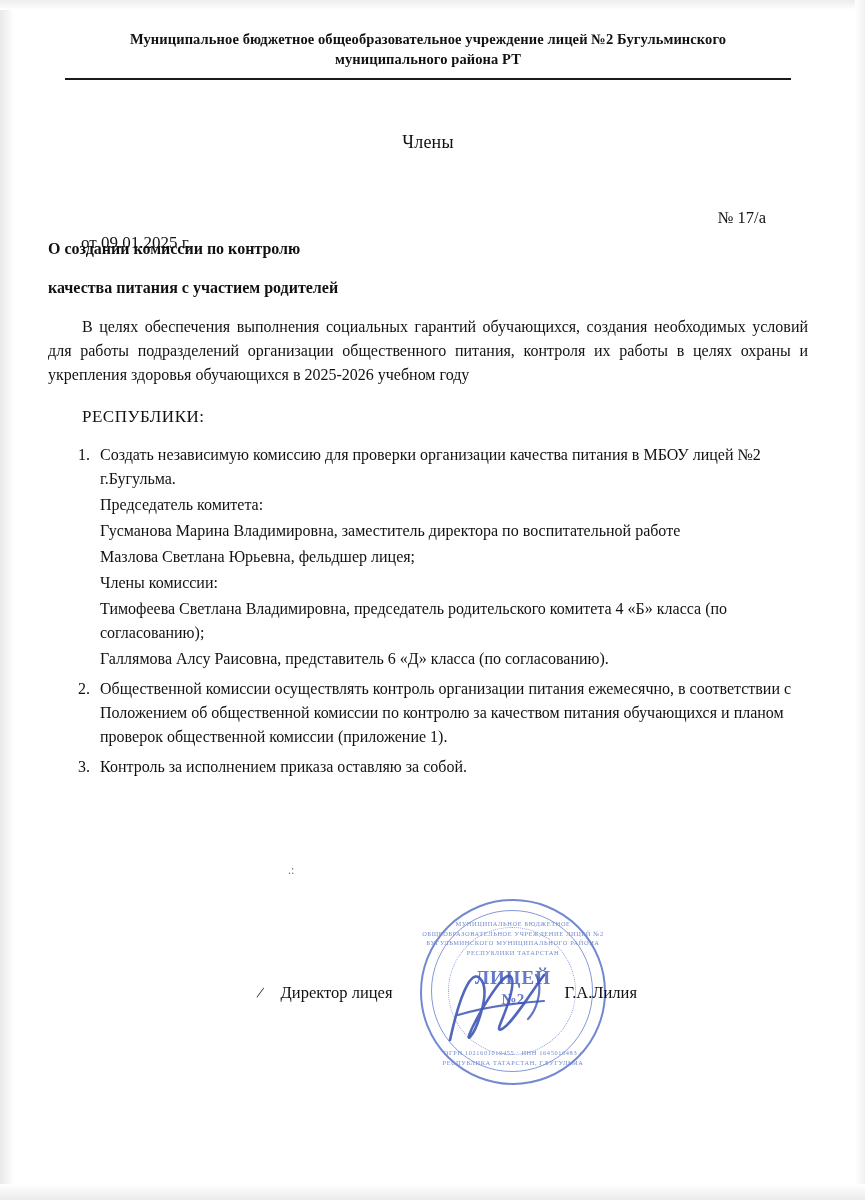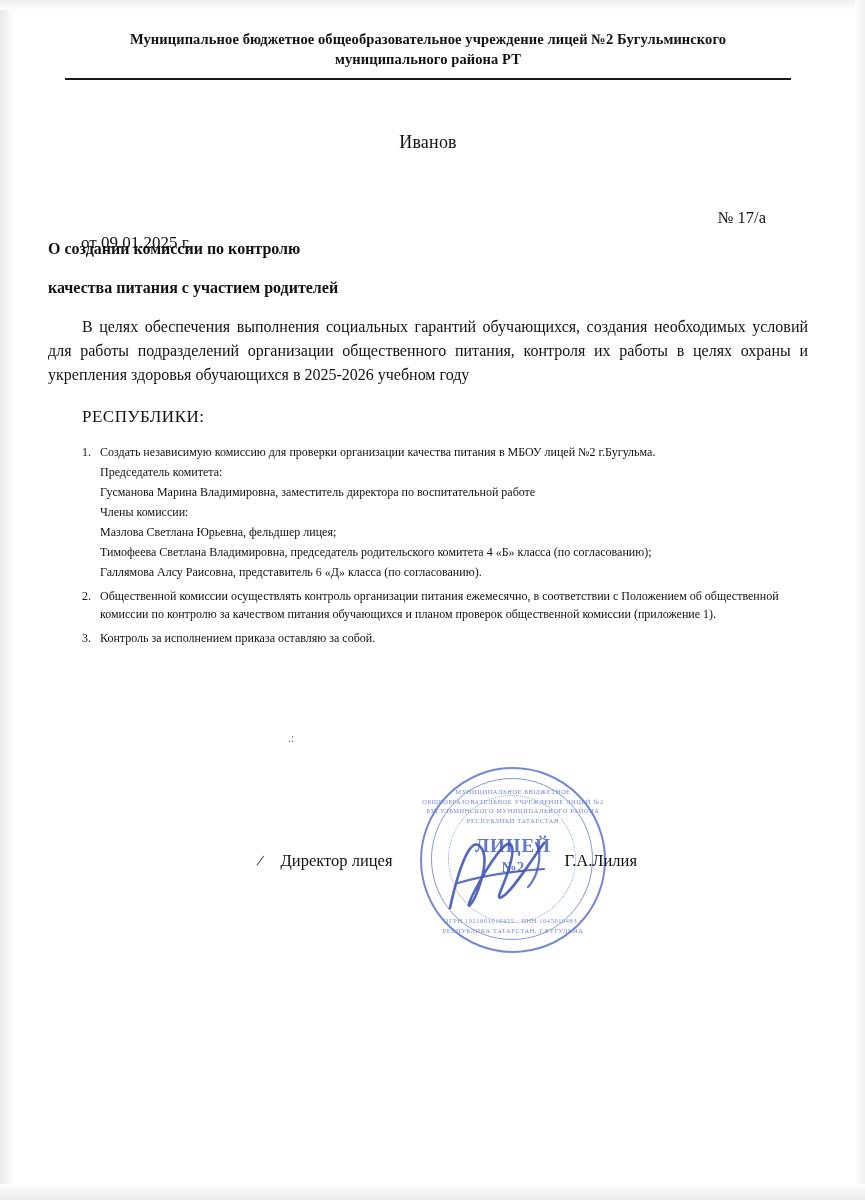--- a/index.html
+++ b/index.html
@@ -118,21 +118,21 @@
   .order-word {
     margin-top: 20px;
     font-size: 17px;
     text-indent: 34px;
     letter-spacing: 0.5px;
   }
 
   ol.items {
     margin: 16px 0 16px 0;
     padding-left: 46px;
-    font-size: 12px;
+    font-size: 16px;
     line-height: 1.5;
   }
   ol.items > li {
     margin-bottom: 6px;
     padding-left: 6px;
   }
   ol.items > li .just {
     text-align: justify;
   }
   .sub-line {
@@ -244,41 +244,41 @@
   <div class="edge-left"></div>
   <div class="edge-top"></div>
   <div class="edge-right"></div>
   <div class="edge-bottom"></div>
 
   <div class="content">
 
     <div class="header-title">Муниципальное бюджетное общеобразовательное учреждение лицей №2 Бугульминского муниципального района РТ</div>
     <div class="header-rule"></div>
 
-    <div class="doc-type">Иванов</div>
+    <div class="doc-type">Члены</div>
 
     <div class="meta-row">
       <div class="meta-date">от 09.01.2025 г.</div>
       <div class="meta-number">№ 17/а</div>
     </div>
 
     <div class="subject-line">О создании комиссии по контролю</div>
     <div class="subject-line second">качества питания с участием родителей</div>
 
     <div class="para">В целях обеспечения выполнения социальных гарантий обучающихся, создания необходимых условий для работы подразделений организации общественного питания, контроля их работы в целях охраны и укрепления здоровья обучающихся в 2025-2026 учебном году</div>
 
     <div class="order-word">РЕСПУБЛИКИ:</div>
 
     <ol class="items">
       <li>
         <span class="just">Создать независимую комиссию для проверки организации качества питания в МБОУ лицей №2 г.Бугульма.</span>
         <span class="sub-line">Председатель комитета:</span>
         <span class="sub-line">Гусманова Марина Владимировна, заместитель директора по воспитательной работе</span>
+        <span class="sub-line">Мазлова Светлана Юрьевна, фельдшер лицея;</span>
         <span class="sub-line">Члены комиссии:</span>
-        <span class="sub-line">Мазлова Светлана Юрьевна, фельдшер лицея;</span>
         <span class="sub-line">Тимофеева Светлана Владимировна, председатель родительского комитета 4 «Б» класса (по согласованию);</span>
         <span class="sub-line">Галлямова Алсу Раисовна, представитель 6 «Д» класса (по согласованию).</span>
       </li>
       <li>
         <span class="just">Общественной комиссии осуществлять контроль организации питания ежемесячно, в соответствии с Положением об общественной комиссии по контролю за качеством питания обучающихся и планом проверок общественной комиссии (приложение 1).</span>
       </li>
       <li>
         <span>Контроль за исполнением приказа оставляю за собой.</span>
       </li>
     </ol>

